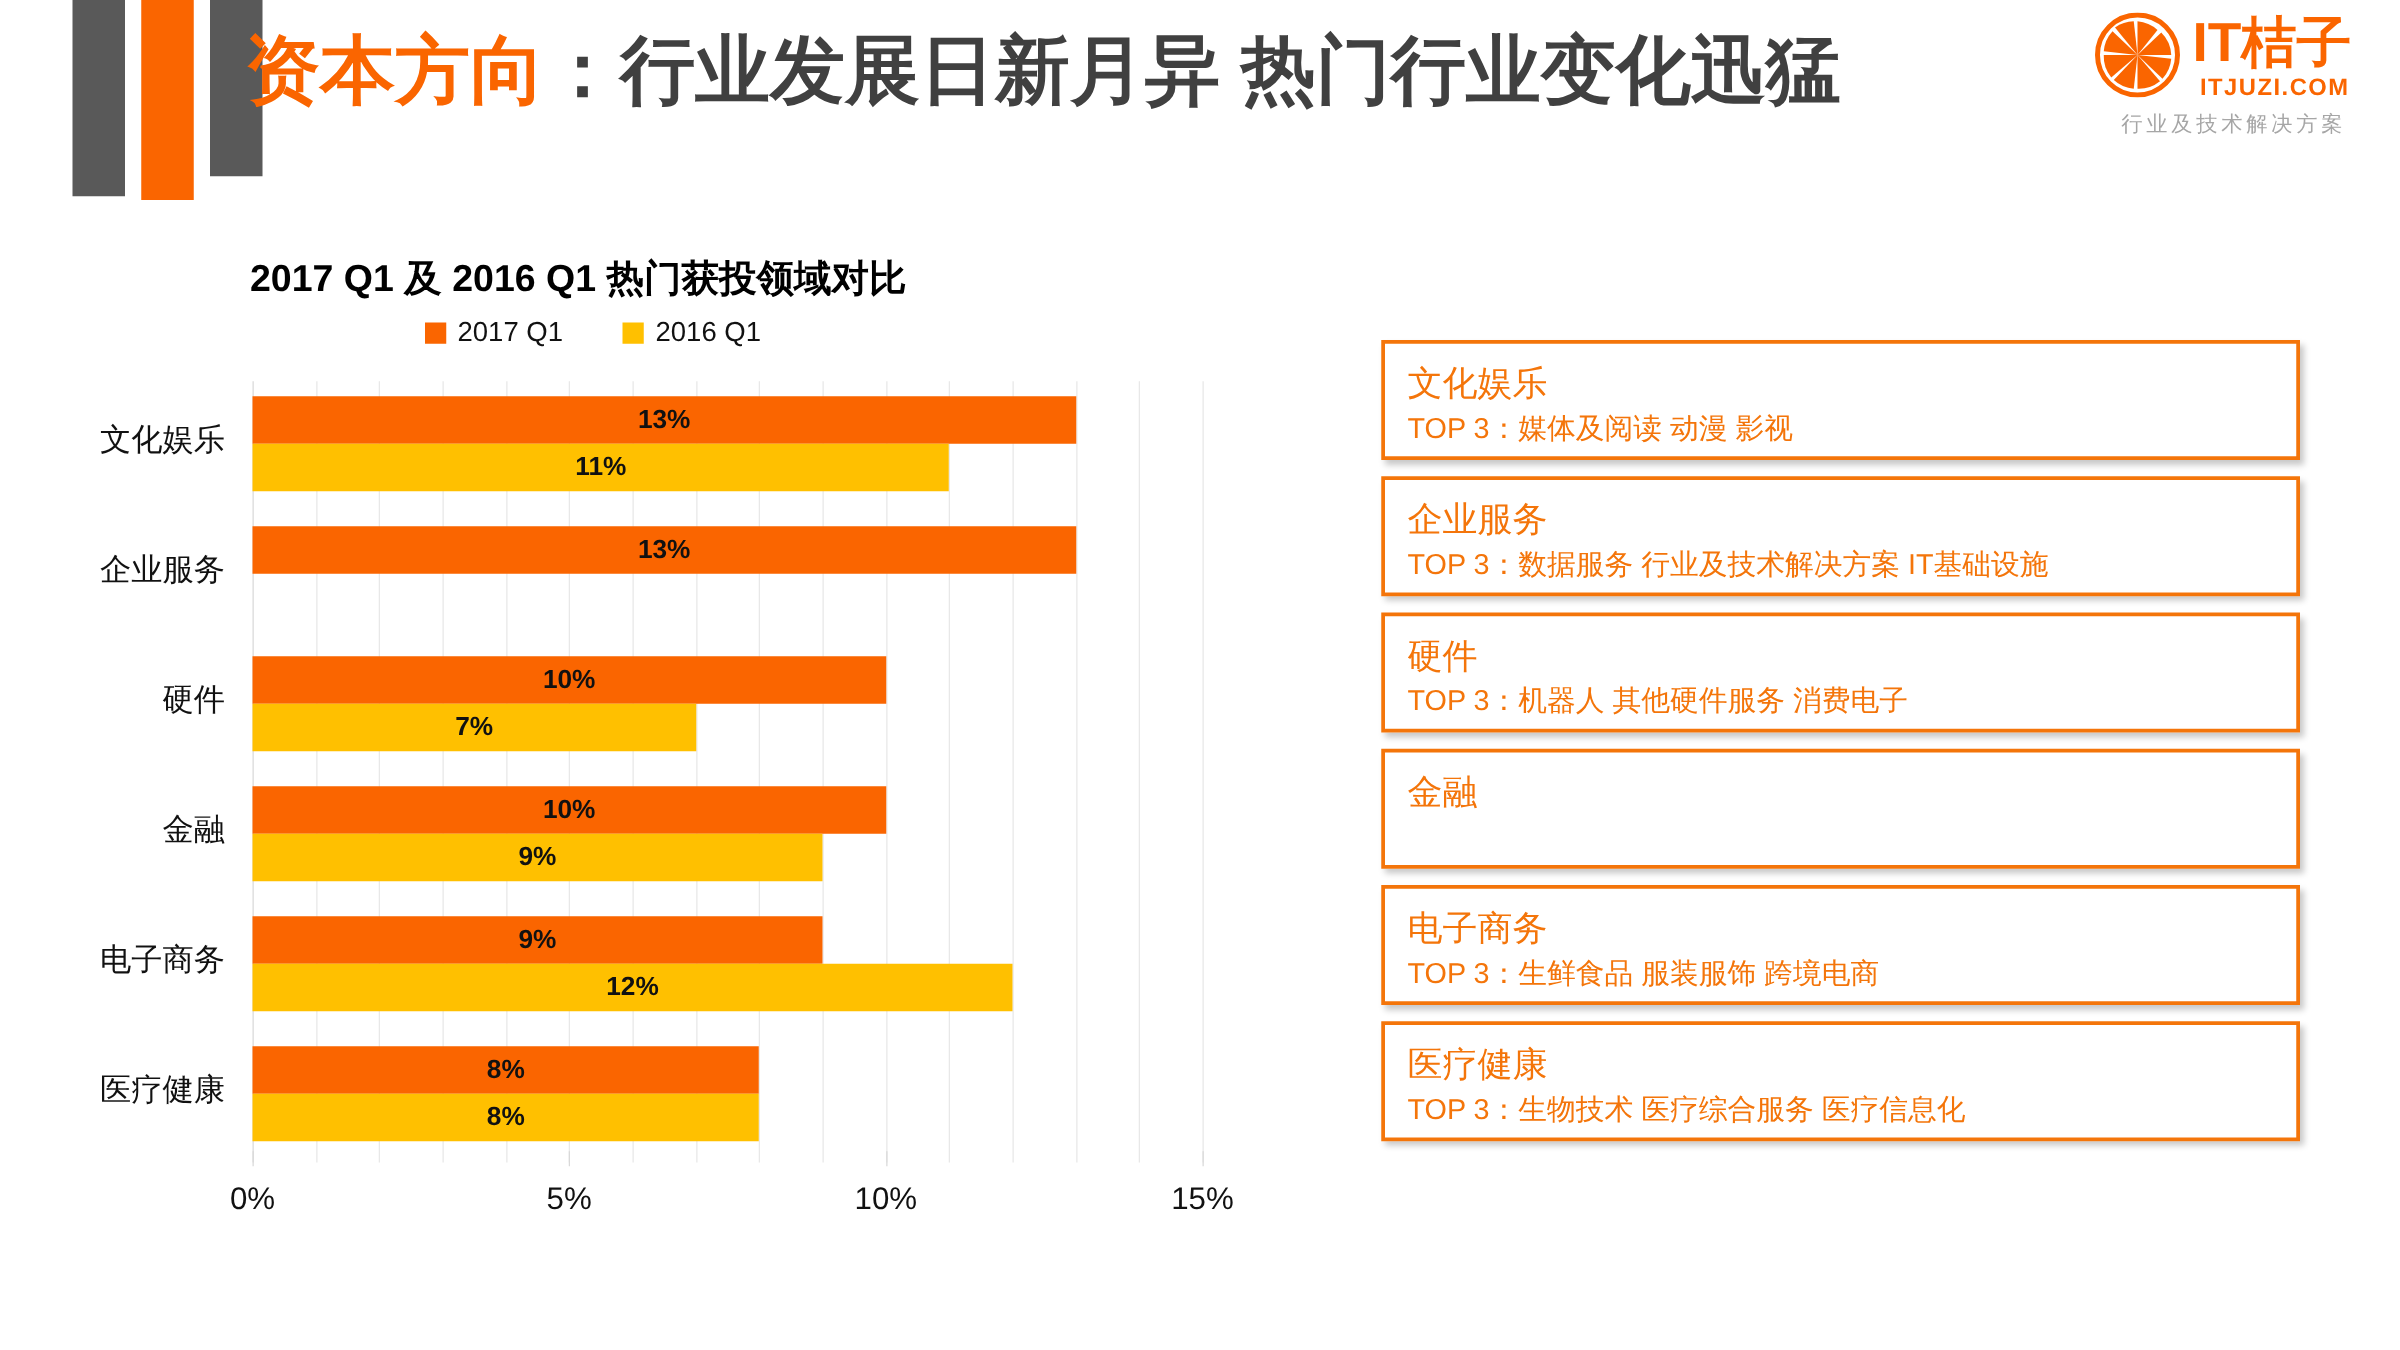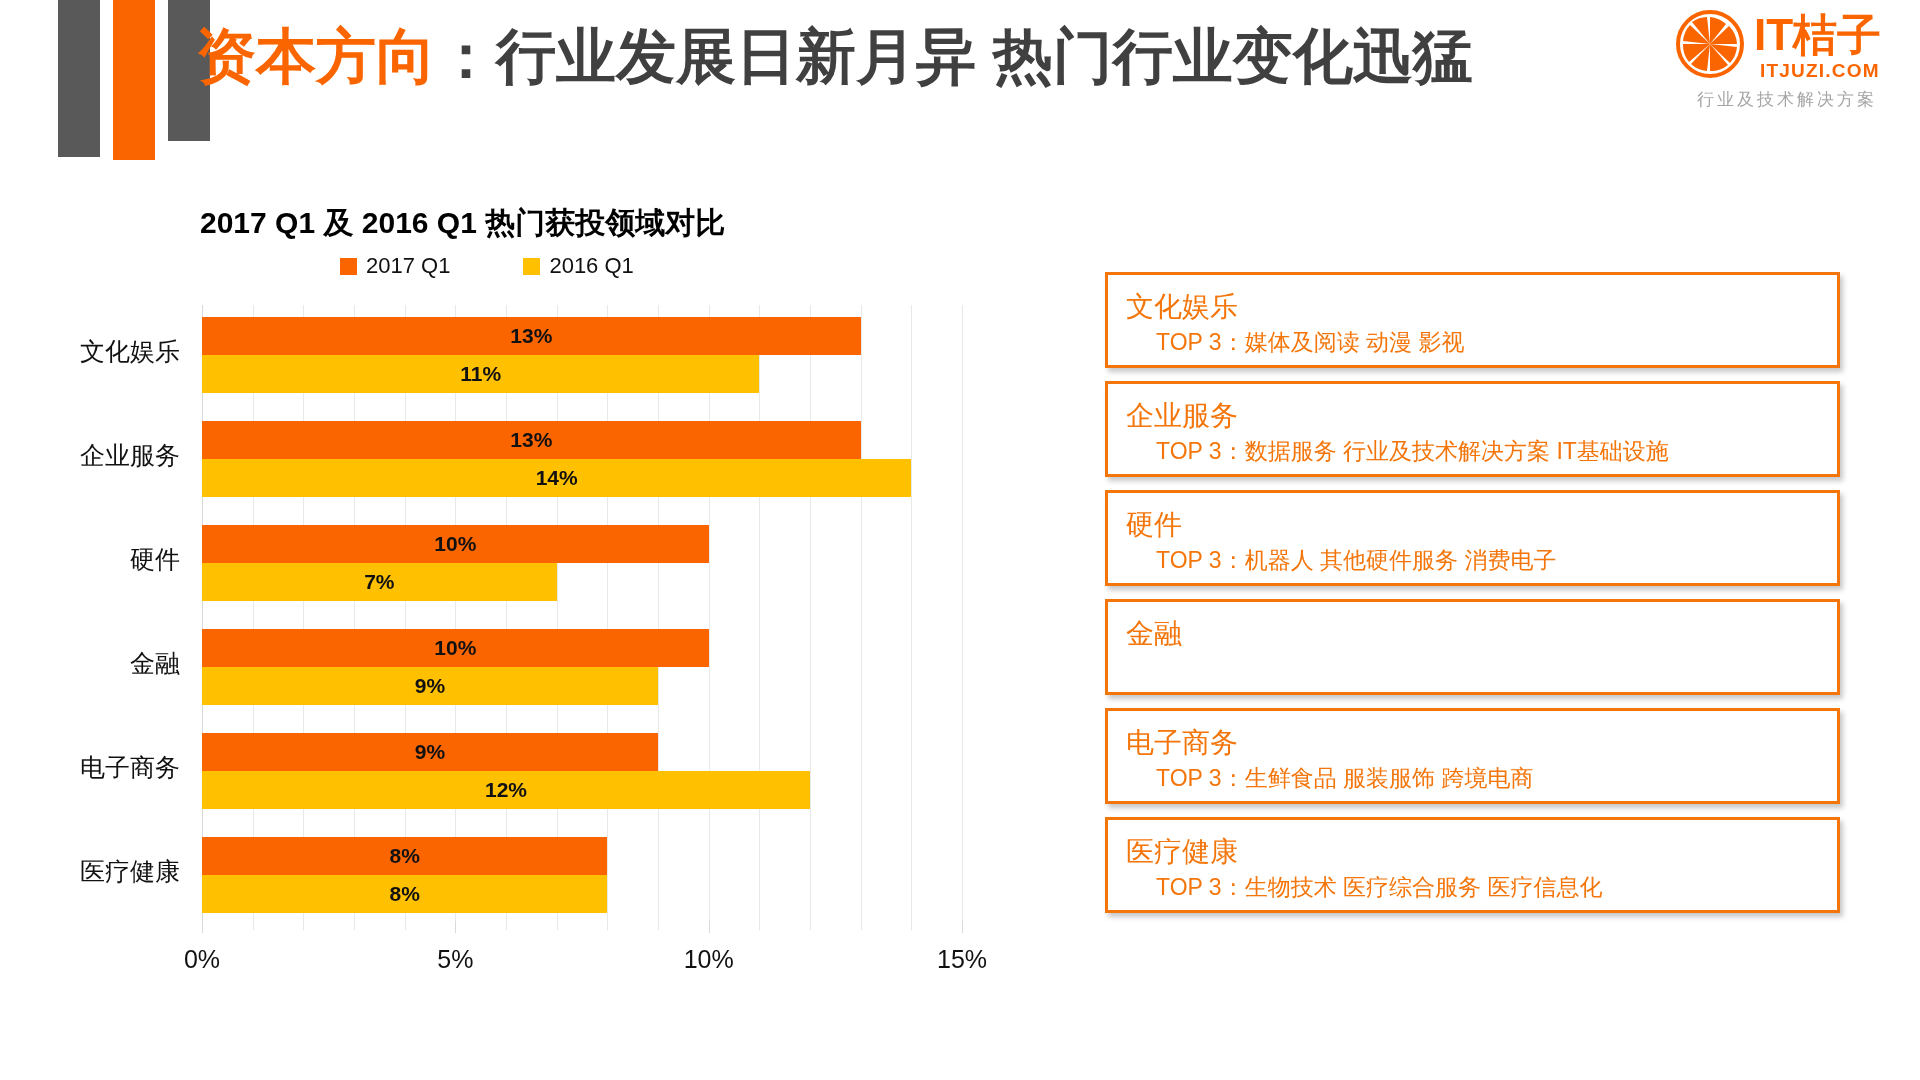--- a/index.html
+++ b/index.html
@@ -97,21 +97,21 @@
     left: 200px; top: 18px;
     font-size: 30px;
     font-weight: bold;
     color: #000000;
     white-space: nowrap;
   }
   #chart-legend {
     position: absolute;
     left: 340px; top: 68px;
     display: flex;
-    gap: 73px;
+    gap: 48px;
     align-items: center;
   }
   .legend-entry {
     display: flex;
     align-items: center;
     gap: 9px;
   }
   .legend-swatch { width: 17px; height: 17px; display: inline-block; }
   .legend-label { font-size: 22px; color: #111; white-space: nowrap; }
 
@@ -206,21 +206,20 @@
     font-size: 28px;
     color: #F4750A;
     line-height: 36px;
     white-space: nowrap;
   }
   .card-sub {
     font-size: 23px;
     color: #F4750A;
     line-height: 34px;
     white-space: nowrap;
-    margin-left: 30px;
   }
 </style>
 </head>
 <body>
 
 <div id="header">
   <div class="stripe" id="stripe-left"></div>
   <div class="stripe" id="stripe-mid"></div>
   <div class="stripe" id="stripe-right"></div>
 
@@ -286,23 +285,20 @@
         </div>
         <div class="bar s2016" style="width: 557.333px; background: rgb(255, 192, 0);">
           <div class="bar-value">11%</div>
         </div>
       </div>
       <div class="group" style="top: 116px; height: 76px;">
         <div class="cat-label" style="top: 18px;">企业服务</div>
         <div class="bar s2017" style="width: 658.667px; background: rgb(250, 101, 0);">
           <div class="bar-value">13%</div>
         </div>
-        <div class="bar s2016" style="width: 709.333px; background: rgb(255, 192, 0);">
-          <div class="bar-value">14%</div>
-        </div>
       </div>
       <div class="group" style="top: 220px; height: 76px;">
         <div class="cat-label" style="top: 18px;">硬件</div>
         <div class="bar s2017" style="width: 506.667px; background: rgb(250, 101, 0);">
           <div class="bar-value">10%</div>
         </div>
         <div class="bar s2016" style="width: 354.667px; background: rgb(255, 192, 0);">
           <div class="bar-value">7%</div>
         </div>
       </div>

